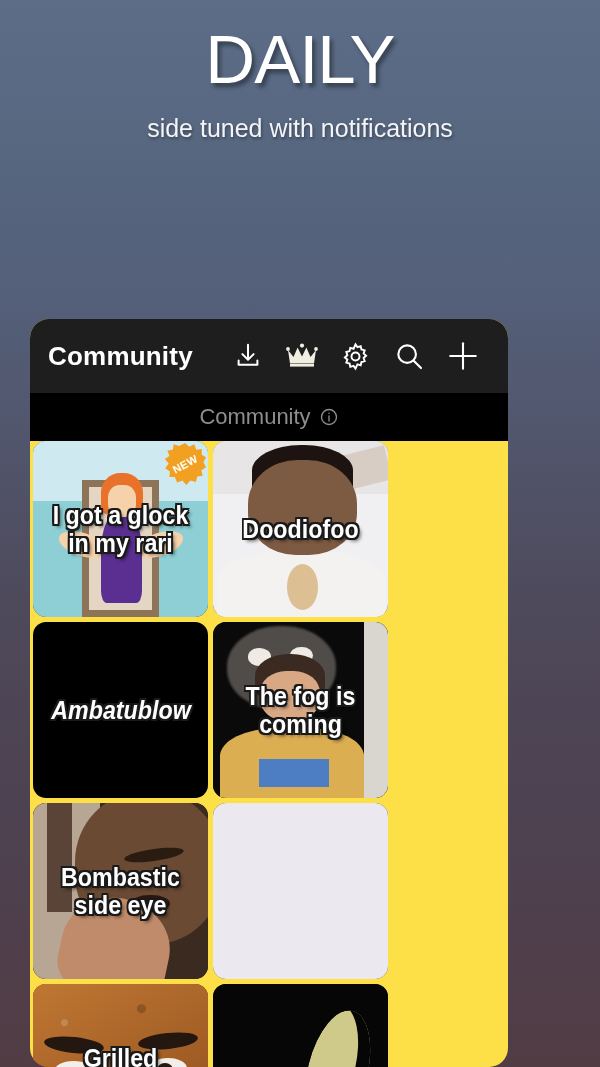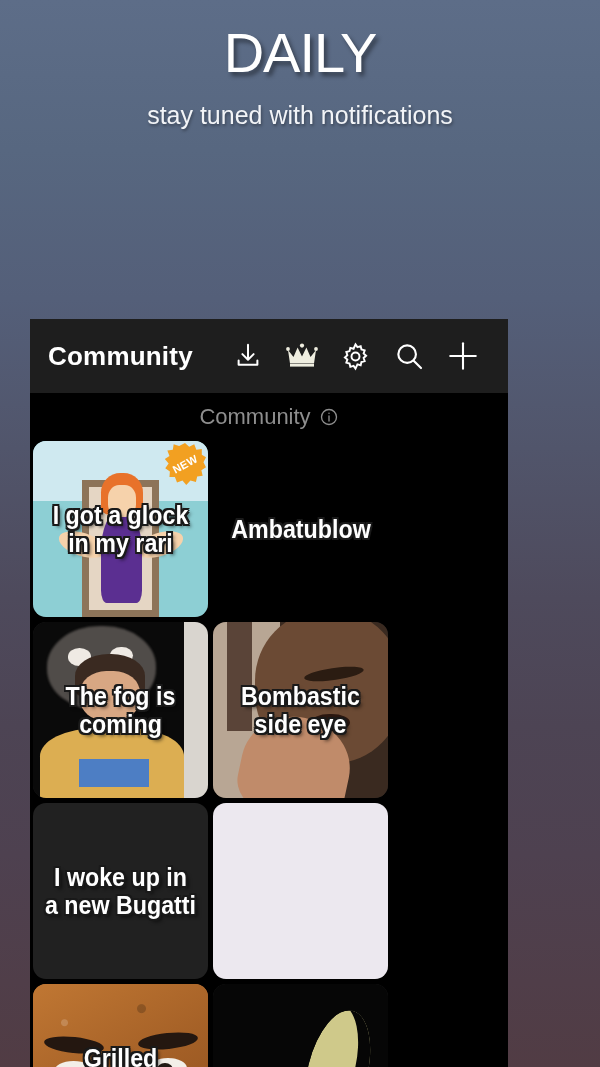--- a/index.html
+++ b/index.html
@@ -27,21 +27,21 @@
   
   .promo {
     position: absolute;
     top: 0; left: 0; right: 0;
     padding-top: 26px;
     text-align: center;
     user-select: none;
   }
   .promo-title {
     color: #ffffff;
-    font-size: 56px;
+    font-size: 69px;
     line-height: 0.98;
     font-weight: 400;
     letter-spacing: -1px;
     text-shadow: 3px 4px 4px rgba(0,0,0,0.42);
     font-family: "Liberation Sans", sans-serif;
     white-space: nowrap;
   }
   .promo-title.line2 {
     font-size: 86px;
     letter-spacing: -2px;
@@ -54,22 +54,23 @@
     text-shadow: 1px 2px 3px rgba(0,0,0,0.35);
   }
 
   
   .phone {
     position: absolute;
     left: 30px;
     top: 319px;
     width: 478px;
     height: 748px;
-    background: #000000;
+    background: #fde047;
     overflow: hidden;
+    border-radius: 19px;
   }
 
   
   .appbar {
     height: 74px;
     background: #1e1e1e;
     display: flex;
     align-items: center;
     padding: 0 16px 0 18px;
     gap: 0;
@@ -126,21 +127,21 @@
     height: 176px;
     border-radius: 13px;
     overflow: hidden;
     background: #212121;
     display: flex;
     align-items: center;
     justify-content: center;
     cursor: pointer;
     flex: 0 0 auto;
   }
-  .tile.plain { background: #000000; }
+  .tile.plain { background: #000000; font-style: italic; }
   .tile-art {
     position: absolute;
     inset: 0;
     overflow: hidden;
   }
   .tile-label {
     position: relative;
     z-index: 3;
     color: #ffffff;
     font-family: "Liberation Sans Narrow", "Liberation Sans", sans-serif;
@@ -271,21 +272,21 @@
     box-shadow: inset -14px -4px 0 0 #060606; }
 
   
   .grid-scroll { position: relative; }
 </style>
 </head>
 <body>
 
 <div class="promo">
   <div class="promo-title">DAILY</div>
-  <div class="promo-sub">stay tuned with notifications</div>
+  <div class="promo-sub">side tuned with notifications</div>
 </div>
 
 <div class="phone">
 
   <div class="appbar">
     <div class="appbar-title">Community</div>
     <div class="appbar-actions">
 
       <div class="icon-btn">
         <svg width="30" height="30" viewBox="0 0 24 24" fill="none" stroke="#ffffff" stroke-width="1.6" stroke-linecap="round" stroke-linejoin="round">
@@ -352,20 +353,31 @@
           <div class="dress"></div>
           <div class="hair"></div>
           <div class="face"></div>
         </div>
         <div class="tile-label">I got a glock in my rari</div>
         <div class="new-badge">
           <div class="star"></div>
           <span>NEW</span>
         </div>
       </div>
+      <div class="tile">
+        <div class="tile-art art-doodio">
+          <div class="bgtop"></div>
+          <div class="bgstripe"></div>
+          <div class="shirt"></div>
+          <div class="hair"></div>
+          <div class="face"></div>
+          <div class="chain"></div>
+        </div>
+        <div class="tile-label">Doodiofoo</div>
+      </div>
       <div class="tile plain">
         <div class="tile-label">Ambatublow</div>
       </div>
       <div class="tile">
         <div class="tile-art art-fog">
           <div class="wall"></div>
           <div class="ghost"></div>
           <div class="eye1"></div>
           <div class="eye2"></div>
           <div class="hair"></div>
@@ -380,23 +392,20 @@
           <div class="wall"></div>
           <div class="wall2"></div>
           <div class="face"></div>
           <div class="brow"></div>
           <div class="mouth"></div>
           <div class="hand"></div>
         </div>
         <div class="tile-label">Bombastic side eye</div>
       </div>
       <div class="tile">
-        <div class="tile-label">I woke up in a new Bugatti</div>
-      </div>
-      <div class="tile">
         <div class="tile-art art-white"></div>
       </div>
       <div class="tile">
         <div class="tile-art art-bread">
           <div class="tex"></div>
           <div class="browL"></div>
           <div class="browR"></div>
           <div class="eyeL"></div>
           <div class="eyeR"></div>
           <div class="pupL"></div>

